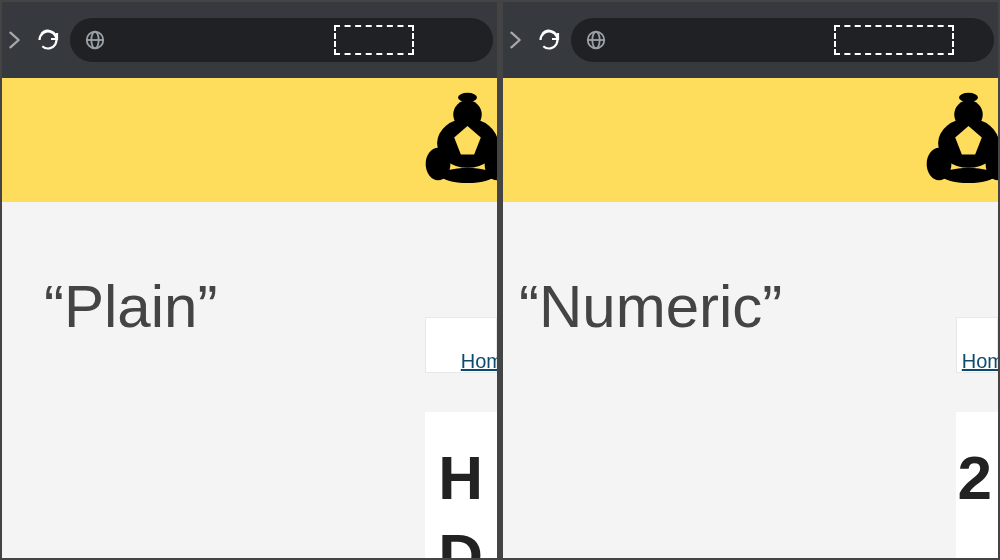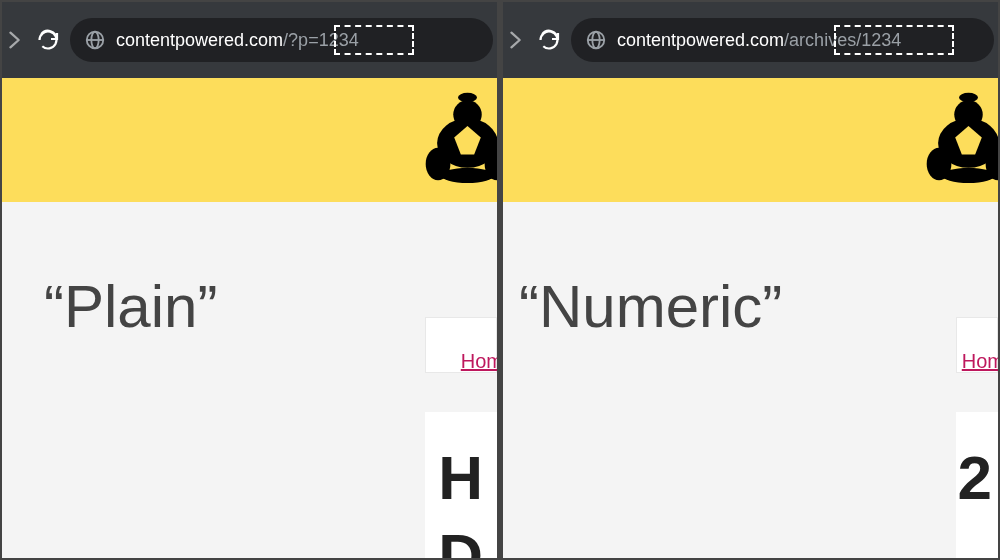--- a/index.html
+++ b/index.html
@@ -110,21 +110,21 @@
     }
     .card-partial {
       position: absolute;
       background: #ffffff;
       border: 1px solid #e8e8e8;
       right: 0;
     }
     .home-link {
       position: absolute;
       top: 148px;
-      color: #be185d;
+      color: #0c4a6e;
       text-decoration: underline;
       font-size: 20px;
       right: 6px;
     }
     .card-below {
       position: absolute;
       background: #ffffff;
       right: 0;
     }
     .big-letter {
@@ -153,21 +153,20 @@
           </svg>
       </span>
       <div class="address-bar">
         <span class="globe-icon">
           <svg width="22" height="22" viewBox="0 0 24 24" fill="none" stroke="currentColor" stroke-width="2">
               <circle cx="12" cy="12" r="9"></circle>
               <ellipse cx="12" cy="12" rx="4" ry="9"></ellipse>
               <line x1="3" y1="12" x2="21" y2="12"></line>
             </svg>
         </span>
-        <span class="url-text"><span>contentpowered.com</span><span style="color:#9aa0a6">/?p=1234</span></span>
         <div class="url-highlight-box" style="left:264px; width:80px;"></div>
       </div>
     </div>
     <div class="yellow-header">
       <div class="sumo-logo">
         <svg viewBox="0 0 100 100">
           <ellipse cx="50" cy="10" rx="10" ry="5" fill="#000"></ellipse>
           <circle cx="50" cy="28" r="15" fill="#000"></circle>
           <ellipse cx="50" cy="58" rx="32" ry="26" fill="#000"></ellipse>
           <path d="M 36 52 L 50 40 L 64 52 L 57 70 L 43 70 Z" fill="#fddd5b"></path>
@@ -201,21 +200,20 @@
           </svg>
       </span>
       <div class="address-bar">
         <span class="globe-icon">
           <svg width="22" height="22" viewBox="0 0 24 24" fill="none" stroke="currentColor" stroke-width="2">
               <circle cx="12" cy="12" r="9"></circle>
               <ellipse cx="12" cy="12" rx="4" ry="9"></ellipse>
               <line x1="3" y1="12" x2="21" y2="12"></line>
             </svg>
         </span>
-        <span class="url-text"><span>contentpowered.com</span><span style="color:#9aa0a6">/archives/1234</span></span>
         <div class="url-highlight-box" style="left:263px; width:120px;"></div>
       </div>
     </div>
     <div class="yellow-header">
       <div class="sumo-logo">
         <svg viewBox="0 0 100 100">
           <ellipse cx="50" cy="10" rx="10" ry="5" fill="#000"></ellipse>
           <circle cx="50" cy="28" r="15" fill="#000"></circle>
           <ellipse cx="50" cy="58" rx="32" ry="26" fill="#000"></ellipse>
           <path d="M 36 52 L 50 40 L 64 52 L 57 70 L 43 70 Z" fill="#fddd5b"></path>

